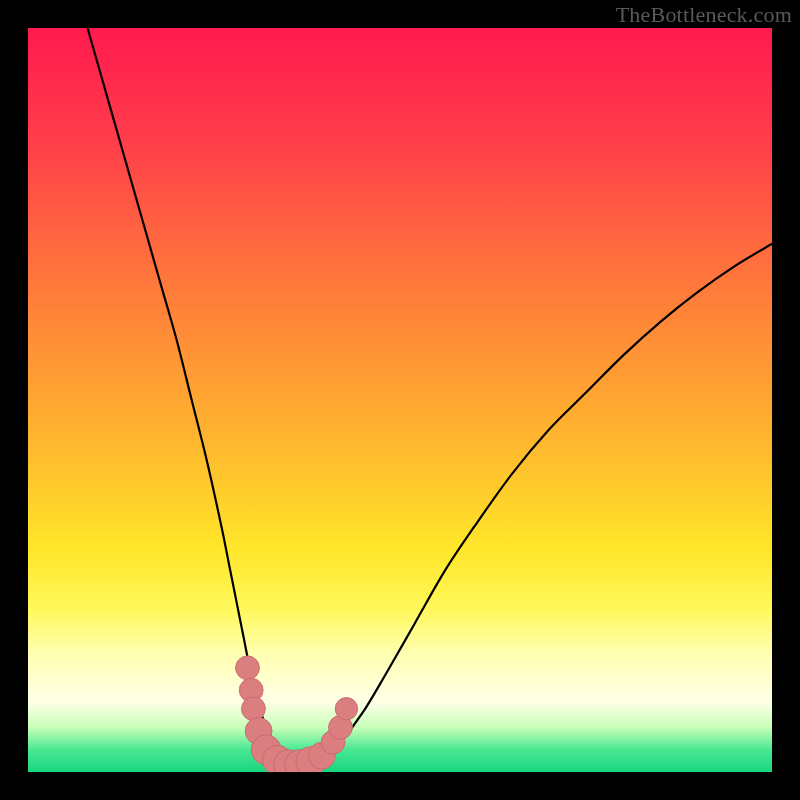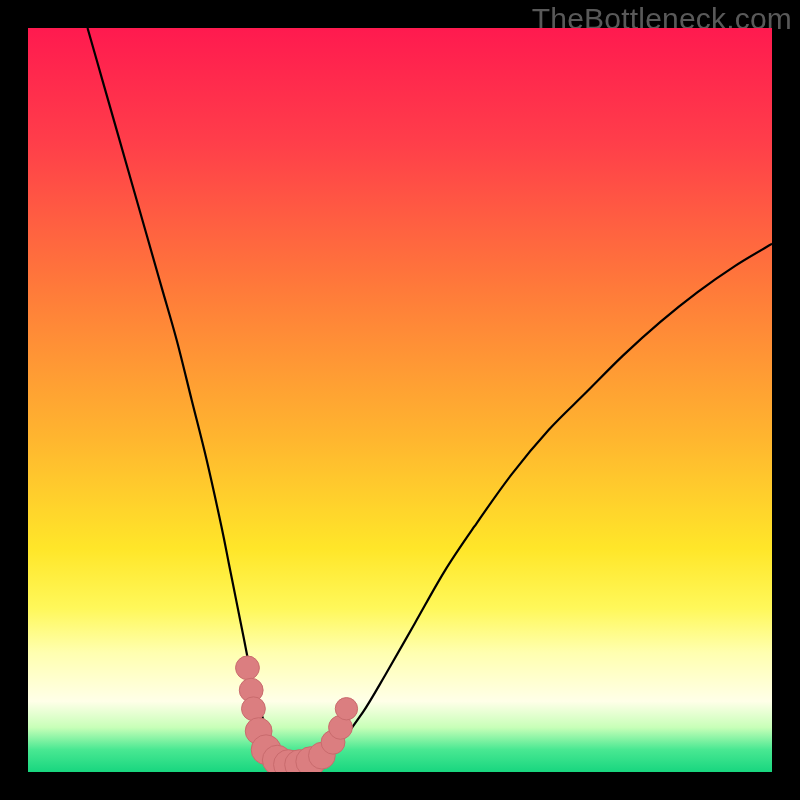--- a/index.html
+++ b/index.html
@@ -25,24 +25,25 @@
     top: 28px;
     width: 744px;
     height: 744px;
     overflow: visible;
   }
   .watermark {
     position: absolute;
     top: 2px;
     right: 8px;
     color: #595959;
-    font-size: 30px;
+    font-size: 22px;
     font-weight: 400;
     letter-spacing: 0.2px;
     user-select: none;
+    font-family: Liberation Serif, serif;
   }
 </style>
 </head>
 <body>
 
 <div class="frame">
   <div class="watermark">TheBottleneck.com</div>
   <div class="plot">
     <svg id="svg" width="744" height="744" viewBox="0 0 744 744">
       <defs>

